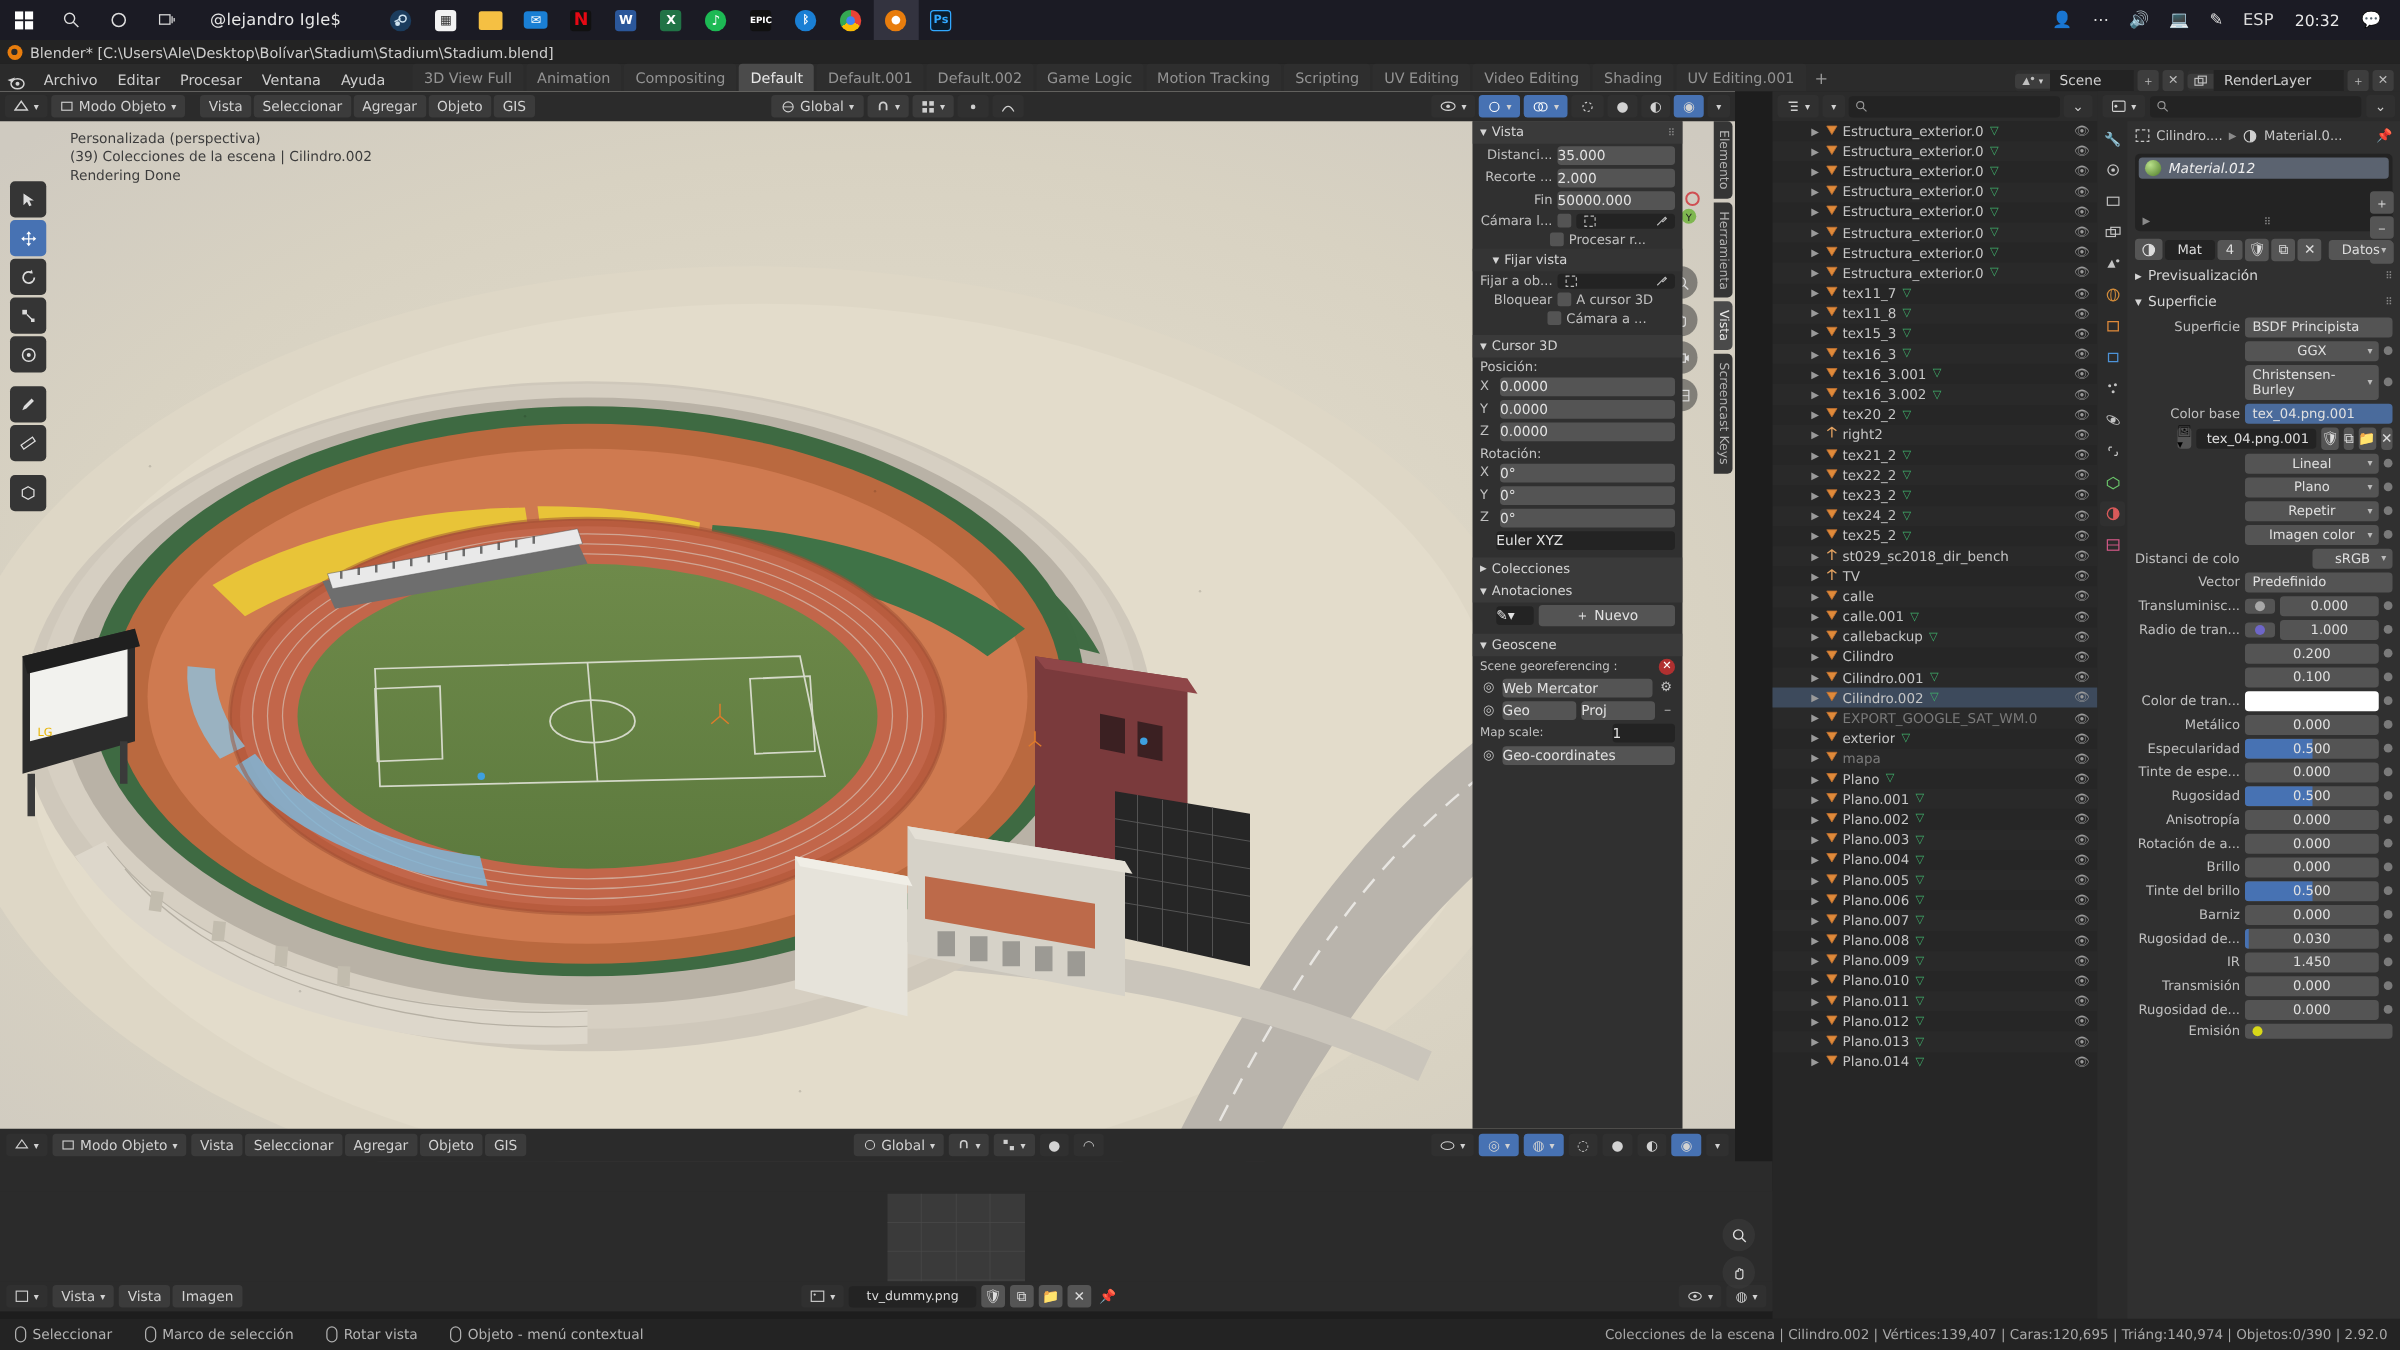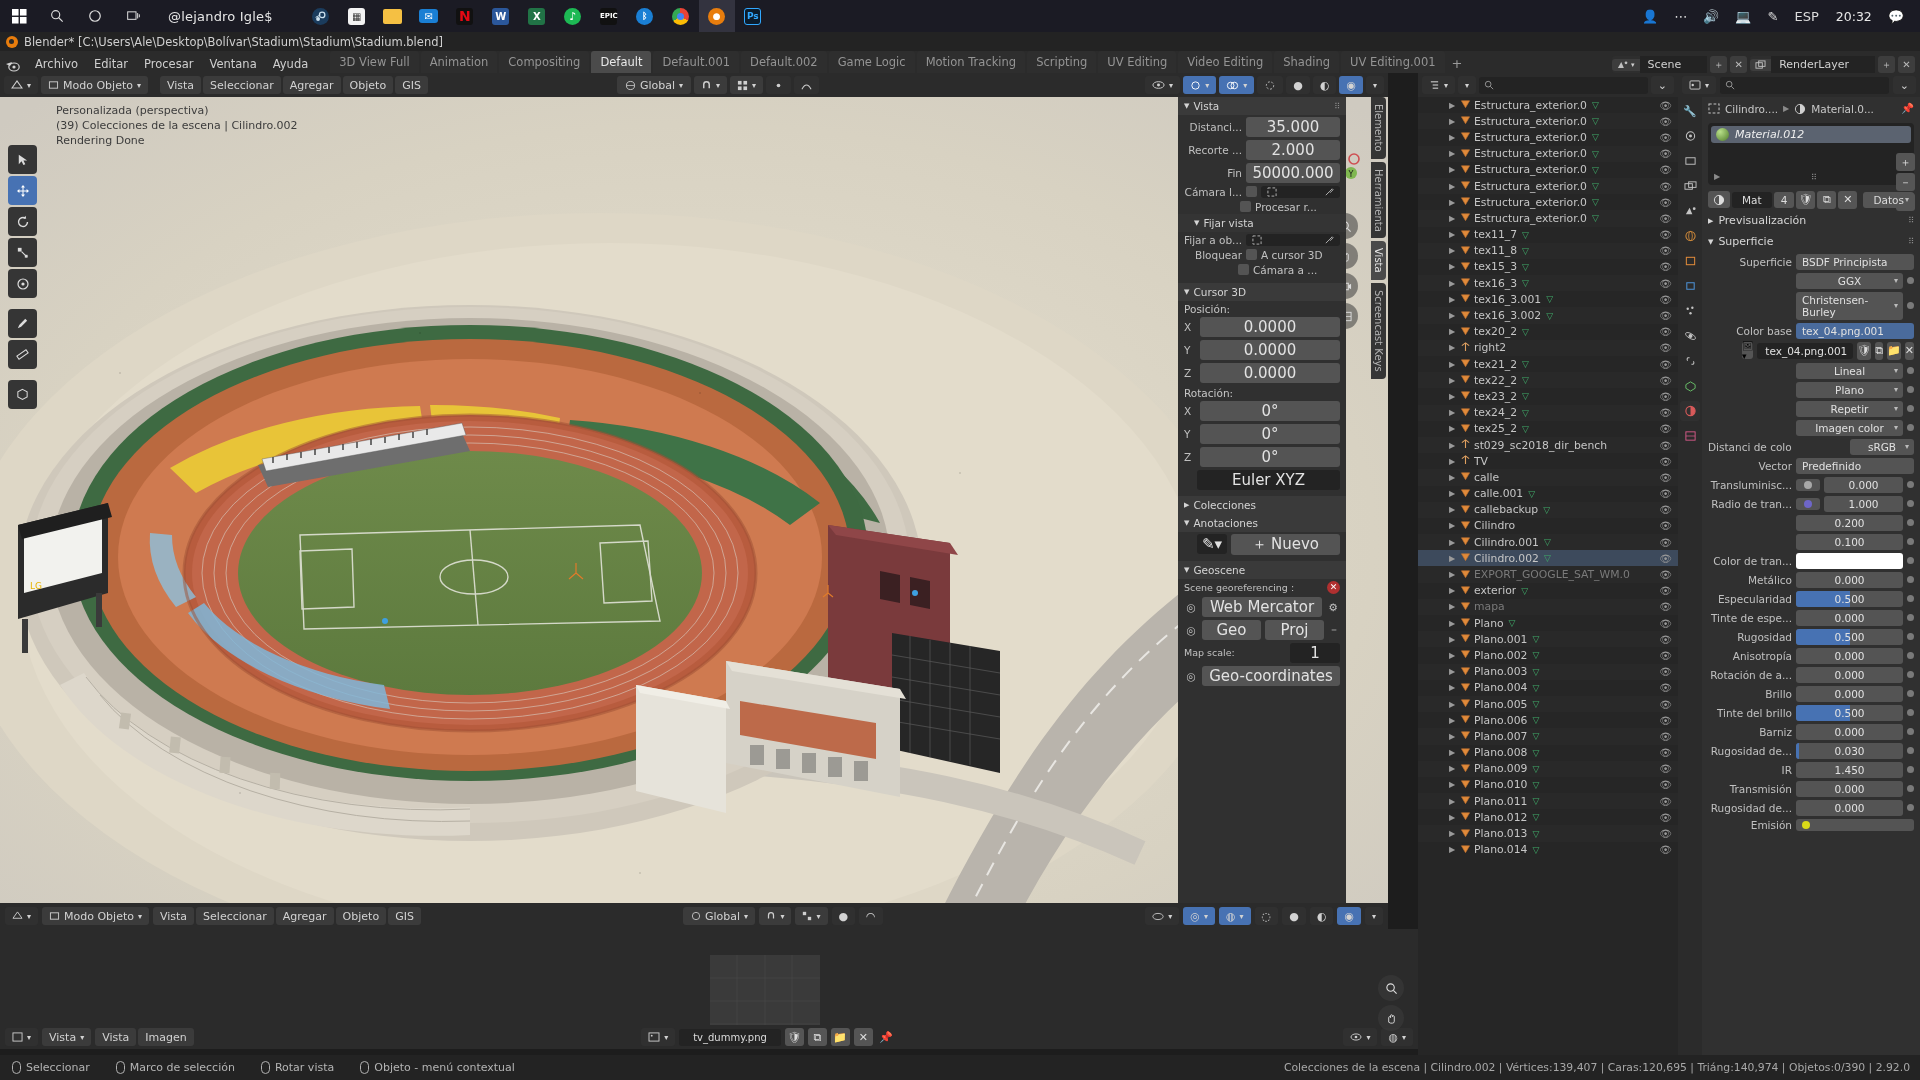--- a/index.html
+++ b/index.html
@@ -97,22 +97,22 @@
      background:#303030; z-index:25; overflow:hidden; font-size:10.5px; color:#c2c2c2; }
   .np-tabs { position:absolute; right:0px; top:24px; width:17px; z-index:26; }
   .np-tab { writing-mode:vertical-rl; background:#353535; color:#b4b4b4; font-size:10px;
      padding:7px 2px; margin-bottom:3px; border-radius:0 4px 4px 0; text-align:center;}
   .np-tab.active{ background:#4a4a4a; color:#e8e8e8;}
   .np-sect { background:#3a3a3a; padding:3px 6px; font-size:10.5px; color:#d4d4d4;
      display:flex; align-items:center; gap:4px; }
   .np-row { display:flex; align-items:center; padding:1.5px 6px; gap:4px; }
   .np-lbl { width:58px; text-align:right; color:#c0c0c0; font-size:10.5px;
      overflow:hidden; white-space:nowrap; }
-  .np-val { flex:1; background:#545454; border-radius:3px; text-align:center; color:#e2e2e2;
-     font-size:15px; padding:1px 0; }
+  .np-val { flex:1; background:#545454; border-radius:3px; color:#e2e2e2;
+     font-size:11px; padding:1px 0; }
   .np-val.dark { background:#232323;margin-left:13px; }
   .np-cb { width:11px; height:11px; background:#545454; border-radius:2px; }
   .np-btn { background:#232323; border-radius:3px; padding:1px 6px; color:#ccc; flex:1;
      display:flex; align-items:center; justify-content:center; gap:5px;}
 
   
   .ol-header { height:24px; background:#2b2b2b; display:flex; align-items:center;
      padding:0 4px; gap:3px; }
   .ol-search { flex:1; background:#232323; border-radius:3px; height:17px;
      display:flex; align-items:center; padding:0 5px; color:#888; font-size:10.5px; gap:4px;}

